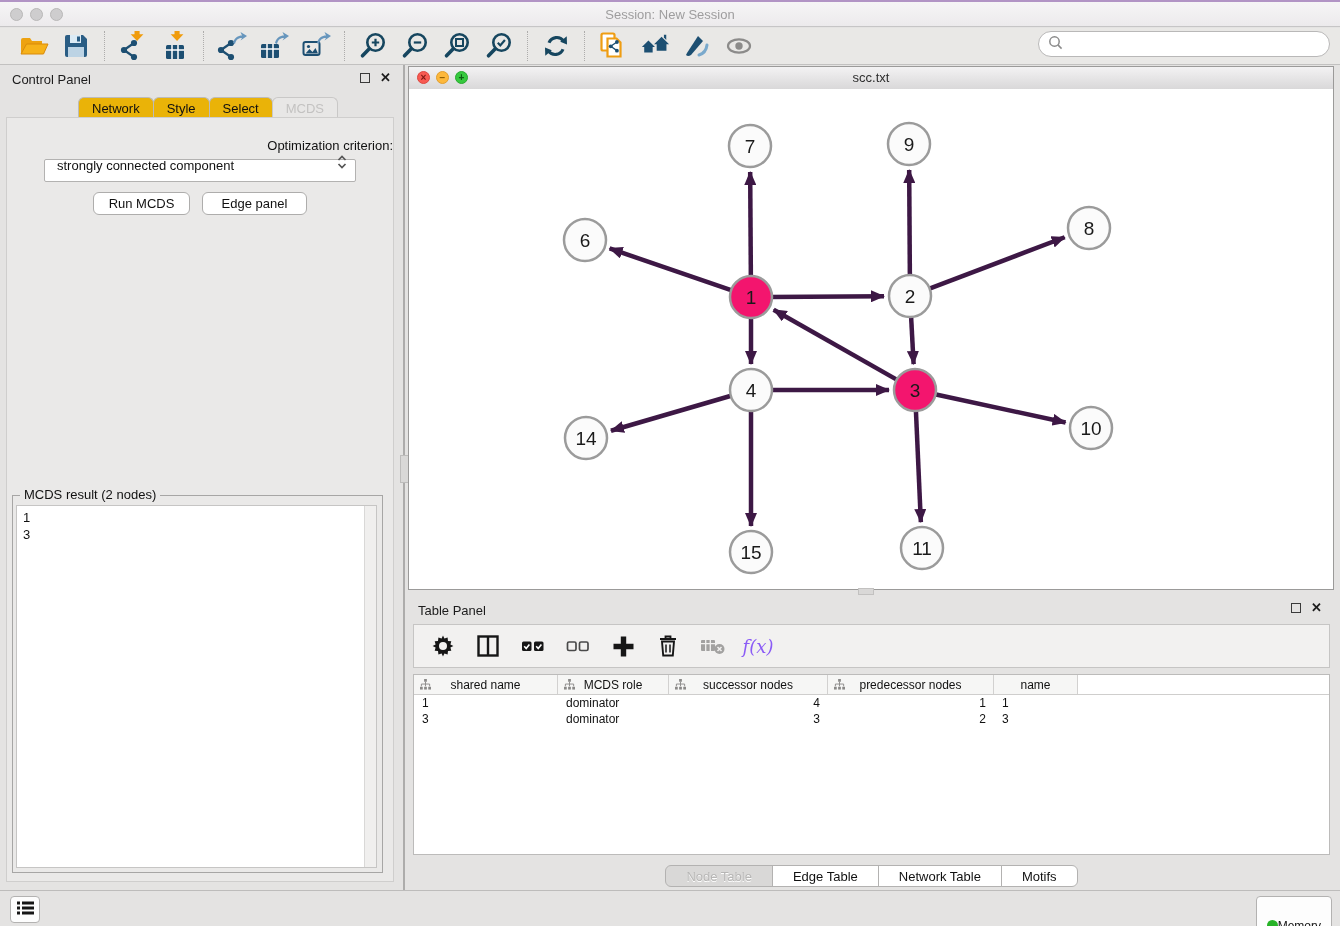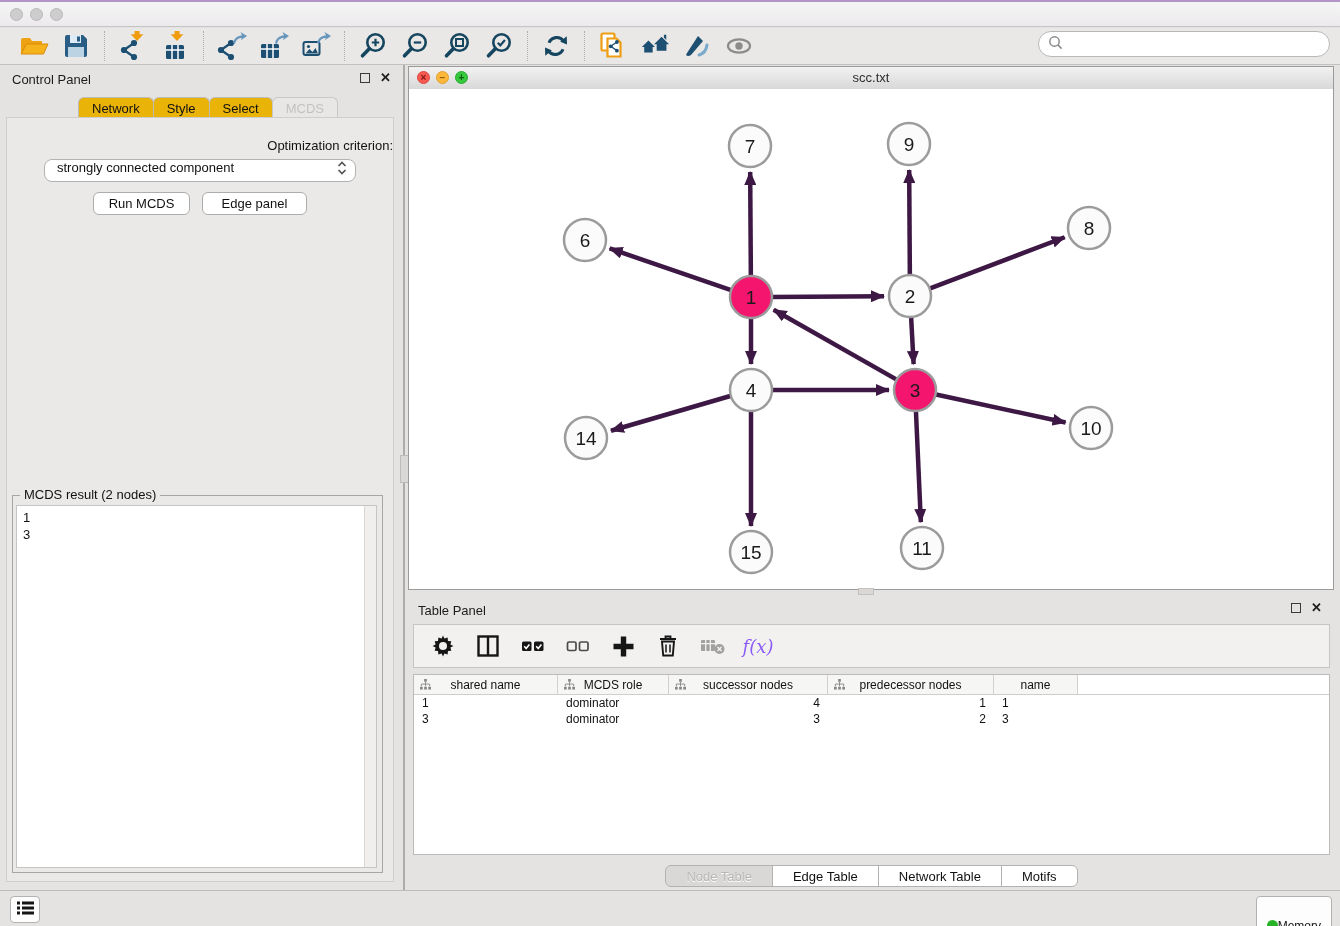--- a/index.html
+++ b/index.html
@@ -28,21 +28,21 @@
   .panel-btns{position:absolute;right:10px;top:7px;display:flex;gap:10px;align-items:center}
   .float-ico{width:10px;height:10px;border:1.5px solid #3a3a3a;box-sizing:border-box}
   .close-ico{font-size:13px;font-weight:bold;color:#1c1c1c;line-height:12px}
   .cp-tabs{position:absolute;left:78px;top:32px;display:flex;height:21px}
   .cp-tab{padding:0 13px;background:#eab308;border:1px solid #bcbbba;border-bottom:none;margin-right:-1px;
     border-radius:6px 6px 0 0;font-size:13px;display:flex;align-items:center;color:#111}
   .cp-tab.sel{background:#e8e7e6;color:#c3c2c1;border-color:#c9c8c7}
   .cp-body{position:absolute;left:6px;right:7px;top:52px;bottom:8px;background:#eae9e8;border:1px solid #cfcecd;box-sizing:border-box}
   .opt-label{position:absolute;top:20px;left:0;right:0;text-align:right;font-size:13px;color:#111}
   .dropdown{position:absolute;left:37px;top:41px;width:312px;height:23px;background:#fff;border:1px solid #b3b2b1;
-    border-radius:8px;display:flex;align-items:flex-start;box-sizing:border-box;padding:0 6px 1px 12px;font-size:13px;color:#111}
+    border-radius:2px;display:flex;align-items:flex-end;box-sizing:border-box;padding:0 6px 8px 12px;font-size:13px;color:#111}
   .dropdown .dd-text{flex:1}
   .cp-btn{position:absolute;top:74px;height:23px;background:#fff;border:1px solid #aeadac;border-radius:6px;
     font-size:13px;color:#111;display:flex;align-items:center;justify-content:center;box-sizing:border-box}
   .result-group{position:absolute;left:5px;width:371px;top:377px;height:378px;border:1px solid #a7a6a5;box-sizing:border-box}
   .result-legend{position:absolute;top:-9px;left:7px;background:#eae9e8;padding:0 4px;font-size:13px;color:#111}
   .result-area{position:absolute;left:3px;right:5px;top:9px;bottom:4px;background:#fff;border:1px solid #c6c5c4;overflow:hidden}
   .result-scroll{position:absolute;right:0;top:0;bottom:0;width:11px;background:#f0efee;border-left:1px solid #d9d8d7}
   .result-line{font-size:13px;line-height:17px;padding-left:6px;color:#111}
   .result-area .pad{height:3px}
   
@@ -90,20 +90,21 @@
 </style>
 </head>
 <body>
 
 <div class="titlebar">
   <div class="traffic">
     <div class="light"></div>
     <div class="light"></div>
     <div class="light"></div>
   </div>
+  <div class="win-title">Session: New Session</div>
 </div>
 
 <div class="toolbar" id="main-toolbar">
     <div class="tb-group">
       <span class="tb-icon">
         <svg width="30" height="30" viewBox="0 0 30 30">
           <path d="M2 23 V9 q0-2 2-2 h7 l2 3 h10 v3 H8 Z" fill="#eda211"></path>
           <path d="M2 23 l5.5-10 H29 l-4.5 10 Z" fill="#f6b21a" stroke="#d98a0b" stroke-width="1"></path>
         </svg>
       </span>

